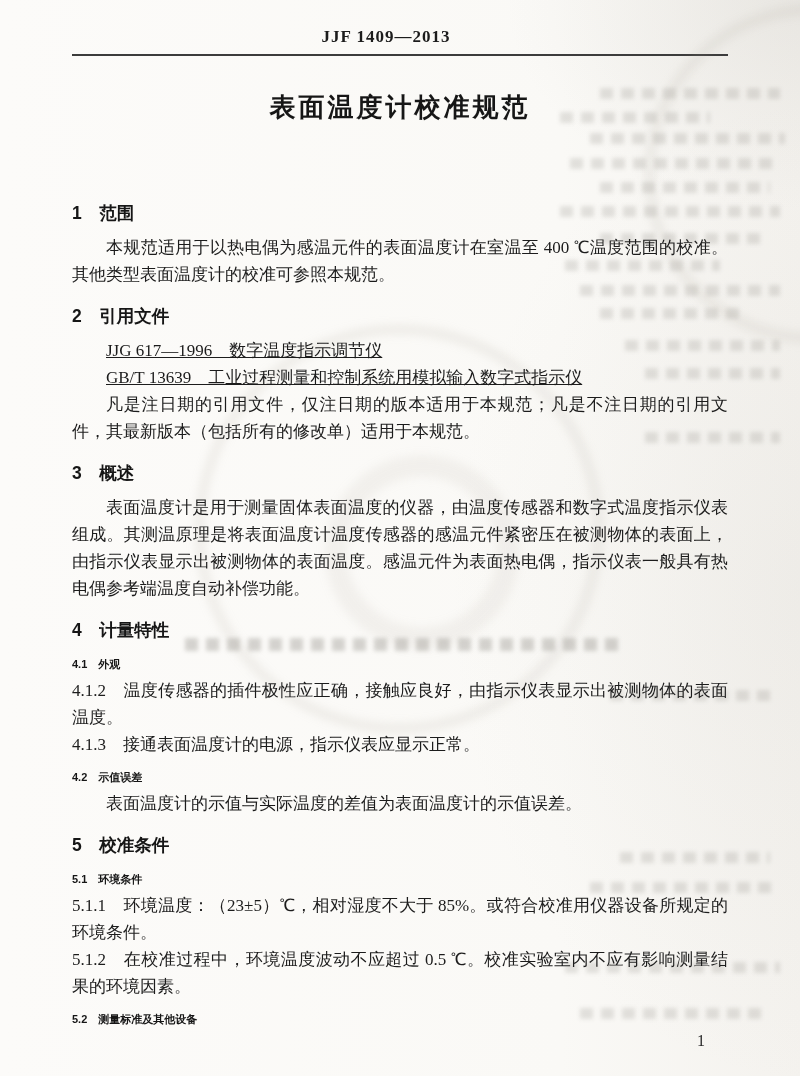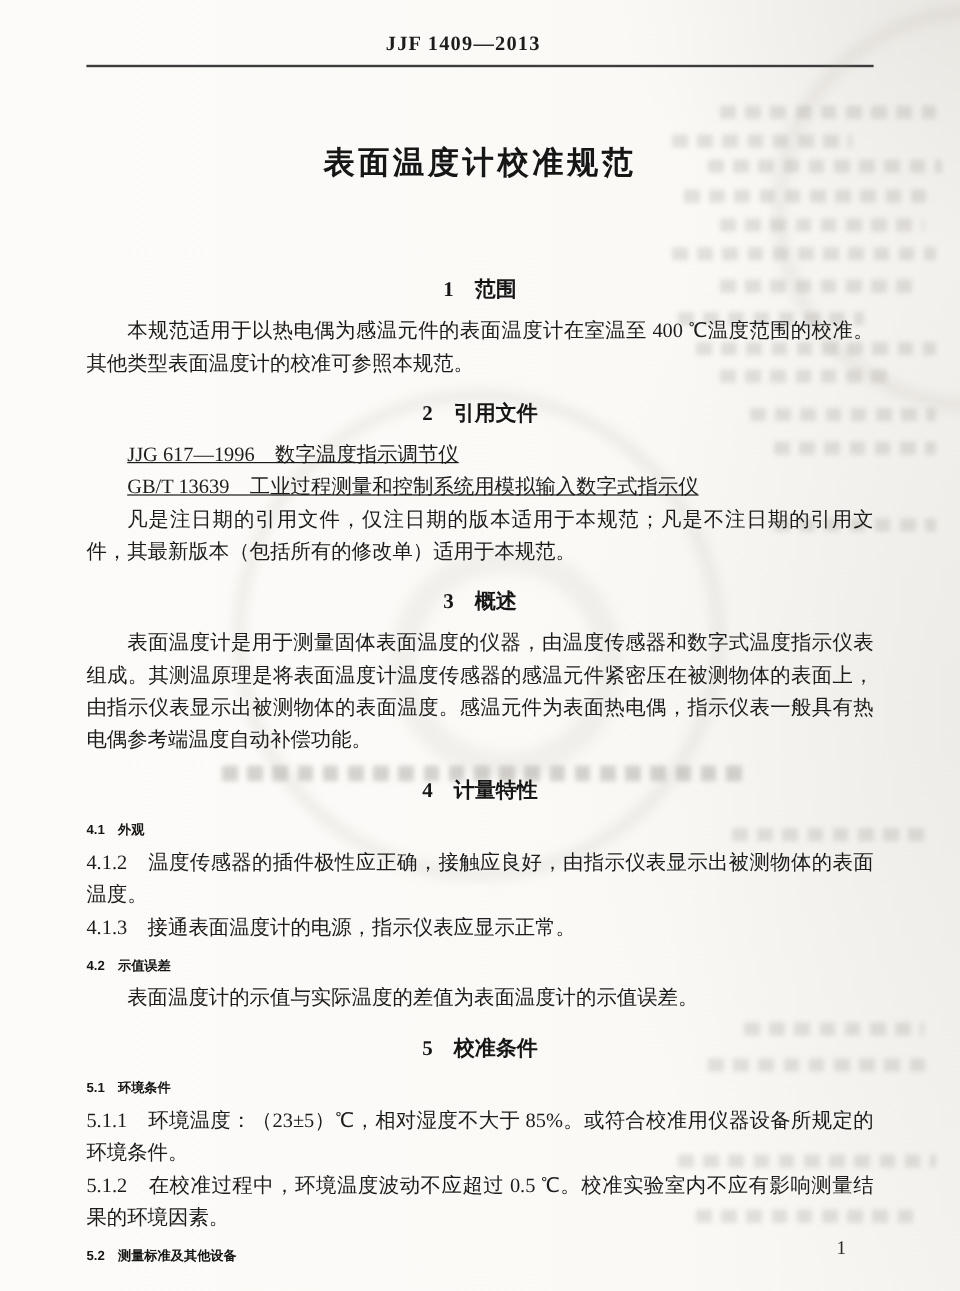--- a/index.html
+++ b/index.html
@@ -38,37 +38,37 @@
   
   .header{padding-top:27px;text-align:center;}
   .header-code{
     font-family:"Liberation Serif", serif;
     font-weight:bold;font-size:17px;letter-spacing:1px;
     transform:translateX(-14px);display:inline-block;
   }
   .rule{height:2px;background:#3c3c3c;margin:7px 72px 0 72px;}
   
   .title{
-    margin:62px 0 0 0;text-align:center;
+    margin:34px 0 0 0;text-align:center;
     font-family:"Liberation Sans", sans-serif;
     font-weight:bold;font-size:26px;letter-spacing:3px;
     color:#161616;
   }
   
   .docbody{
     position:relative;
     padding:0 72px;
     font-size:17px;line-height:27px;
     text-align:justify;
   }
   .docbody p, .docbody h2, .docbody h3{white-space:pre-wrap;}
   .h1{
-    font-family:Liberation Serif, serif;
+    font-family:Liberation Sans, sans-serif;
     font-size:17.5px;font-weight:bold;line-height:25px;
-    margin:16px 0 8px 0;color:#161616;text-align:center;
+    margin:16px 0 8px 0;color:#161616;text-align:left;
   }
   .h1.first{margin-top:76px;}
   .h2{
     font-family:"Liberation Sans", sans-serif;
     font-size:11px;font-weight:bold;line-height:26px;
     margin:6px 0 0 0;color:#161616;text-align:left;
   }
   .p{margin:0;text-indent:2em;}
   .ref{margin:0;padding-left:2em;text-decoration:underline;}
   .item{margin:0;}

